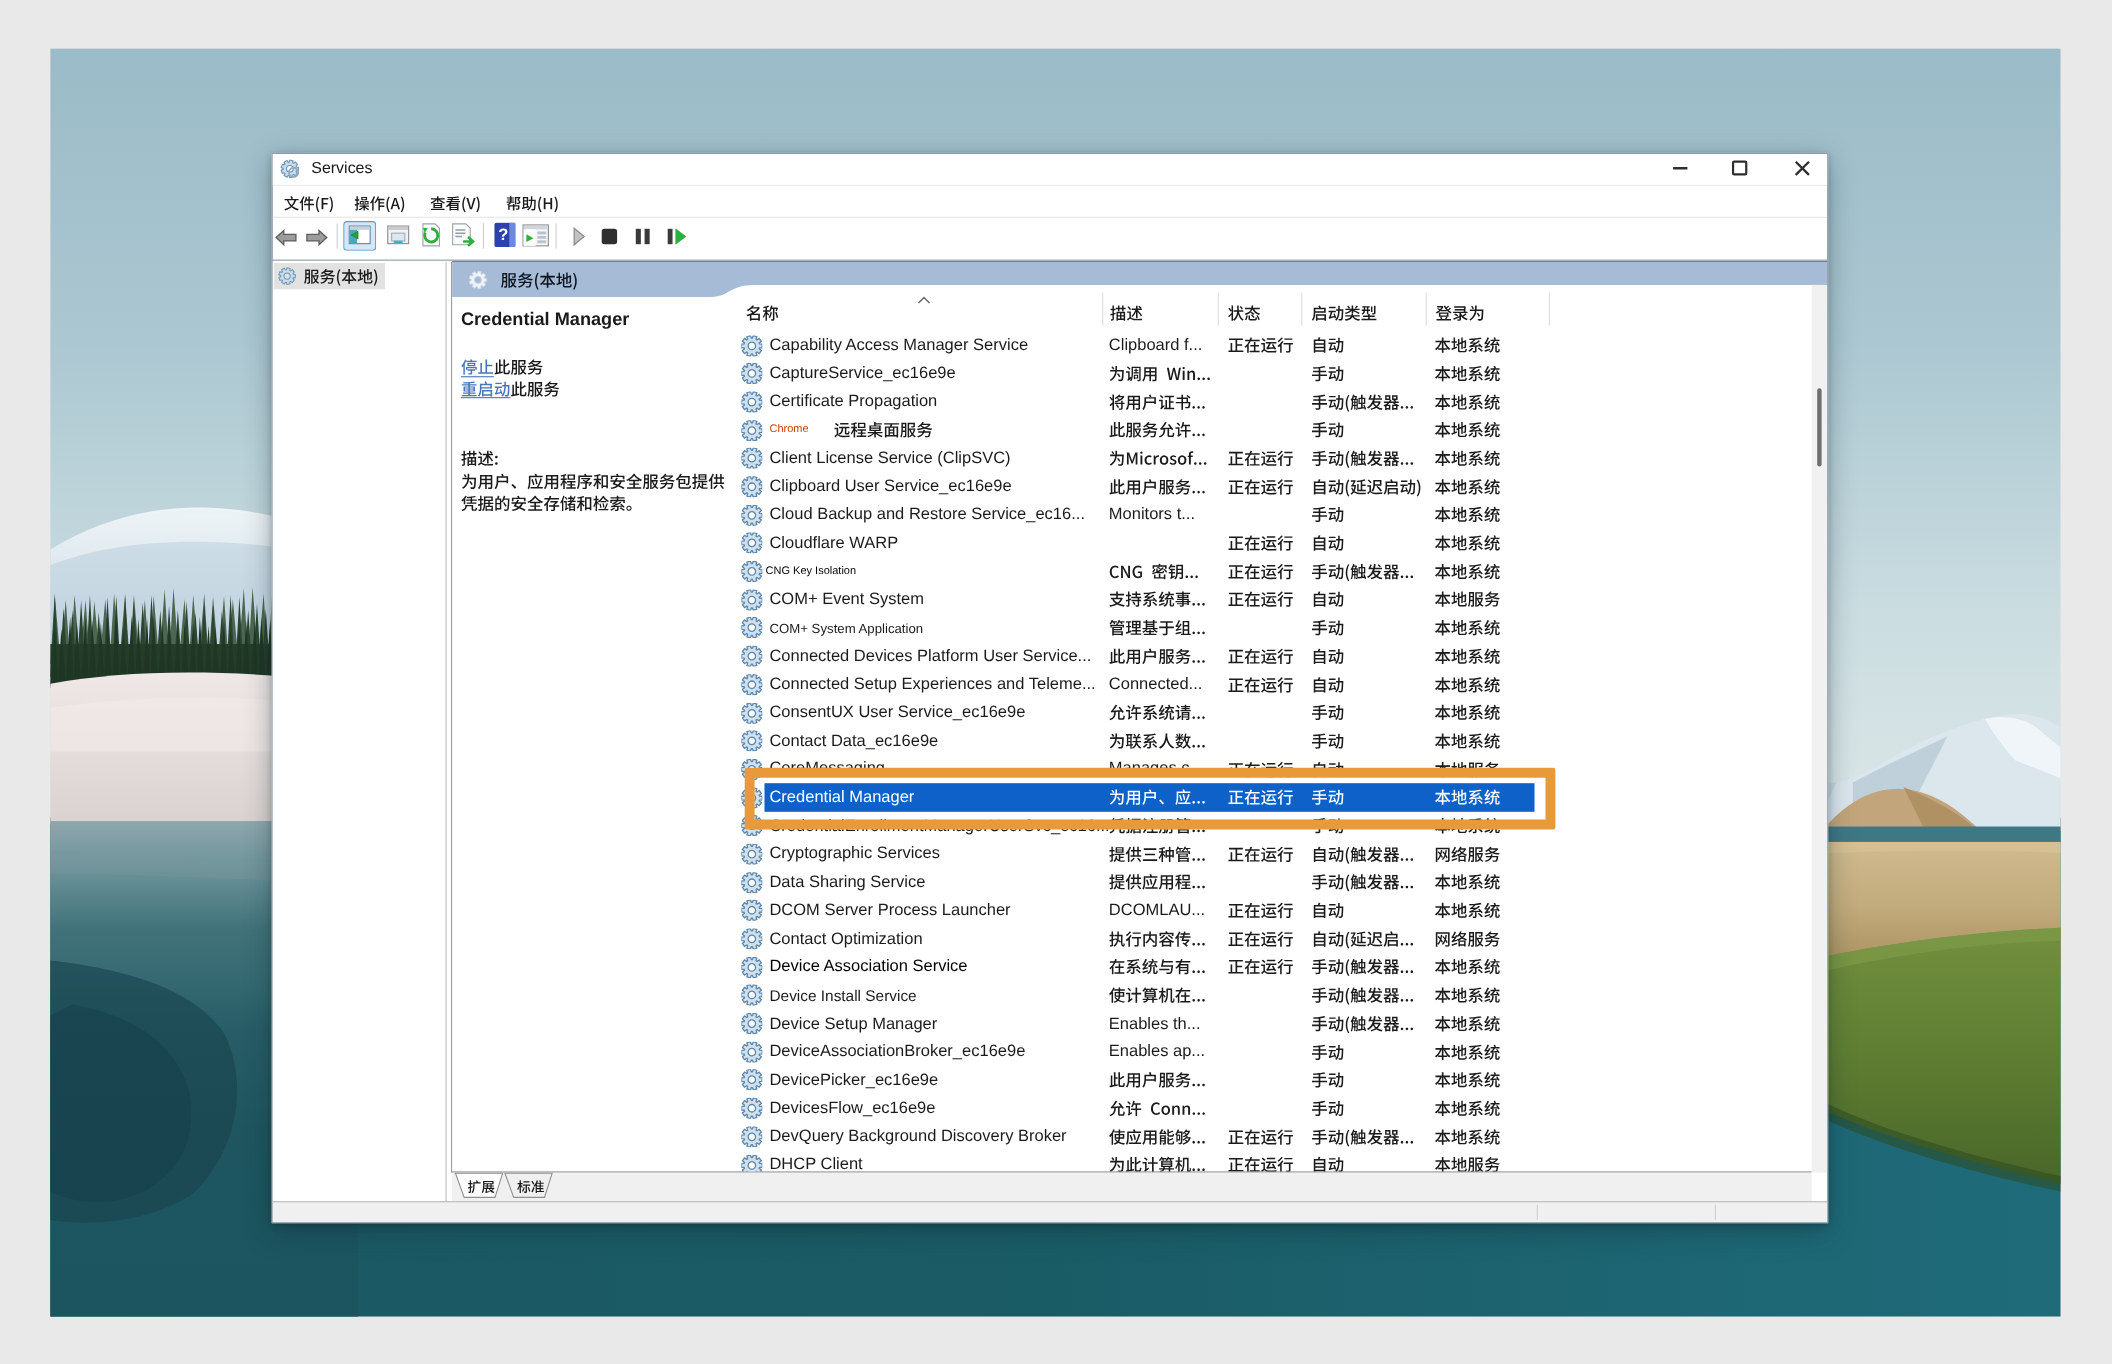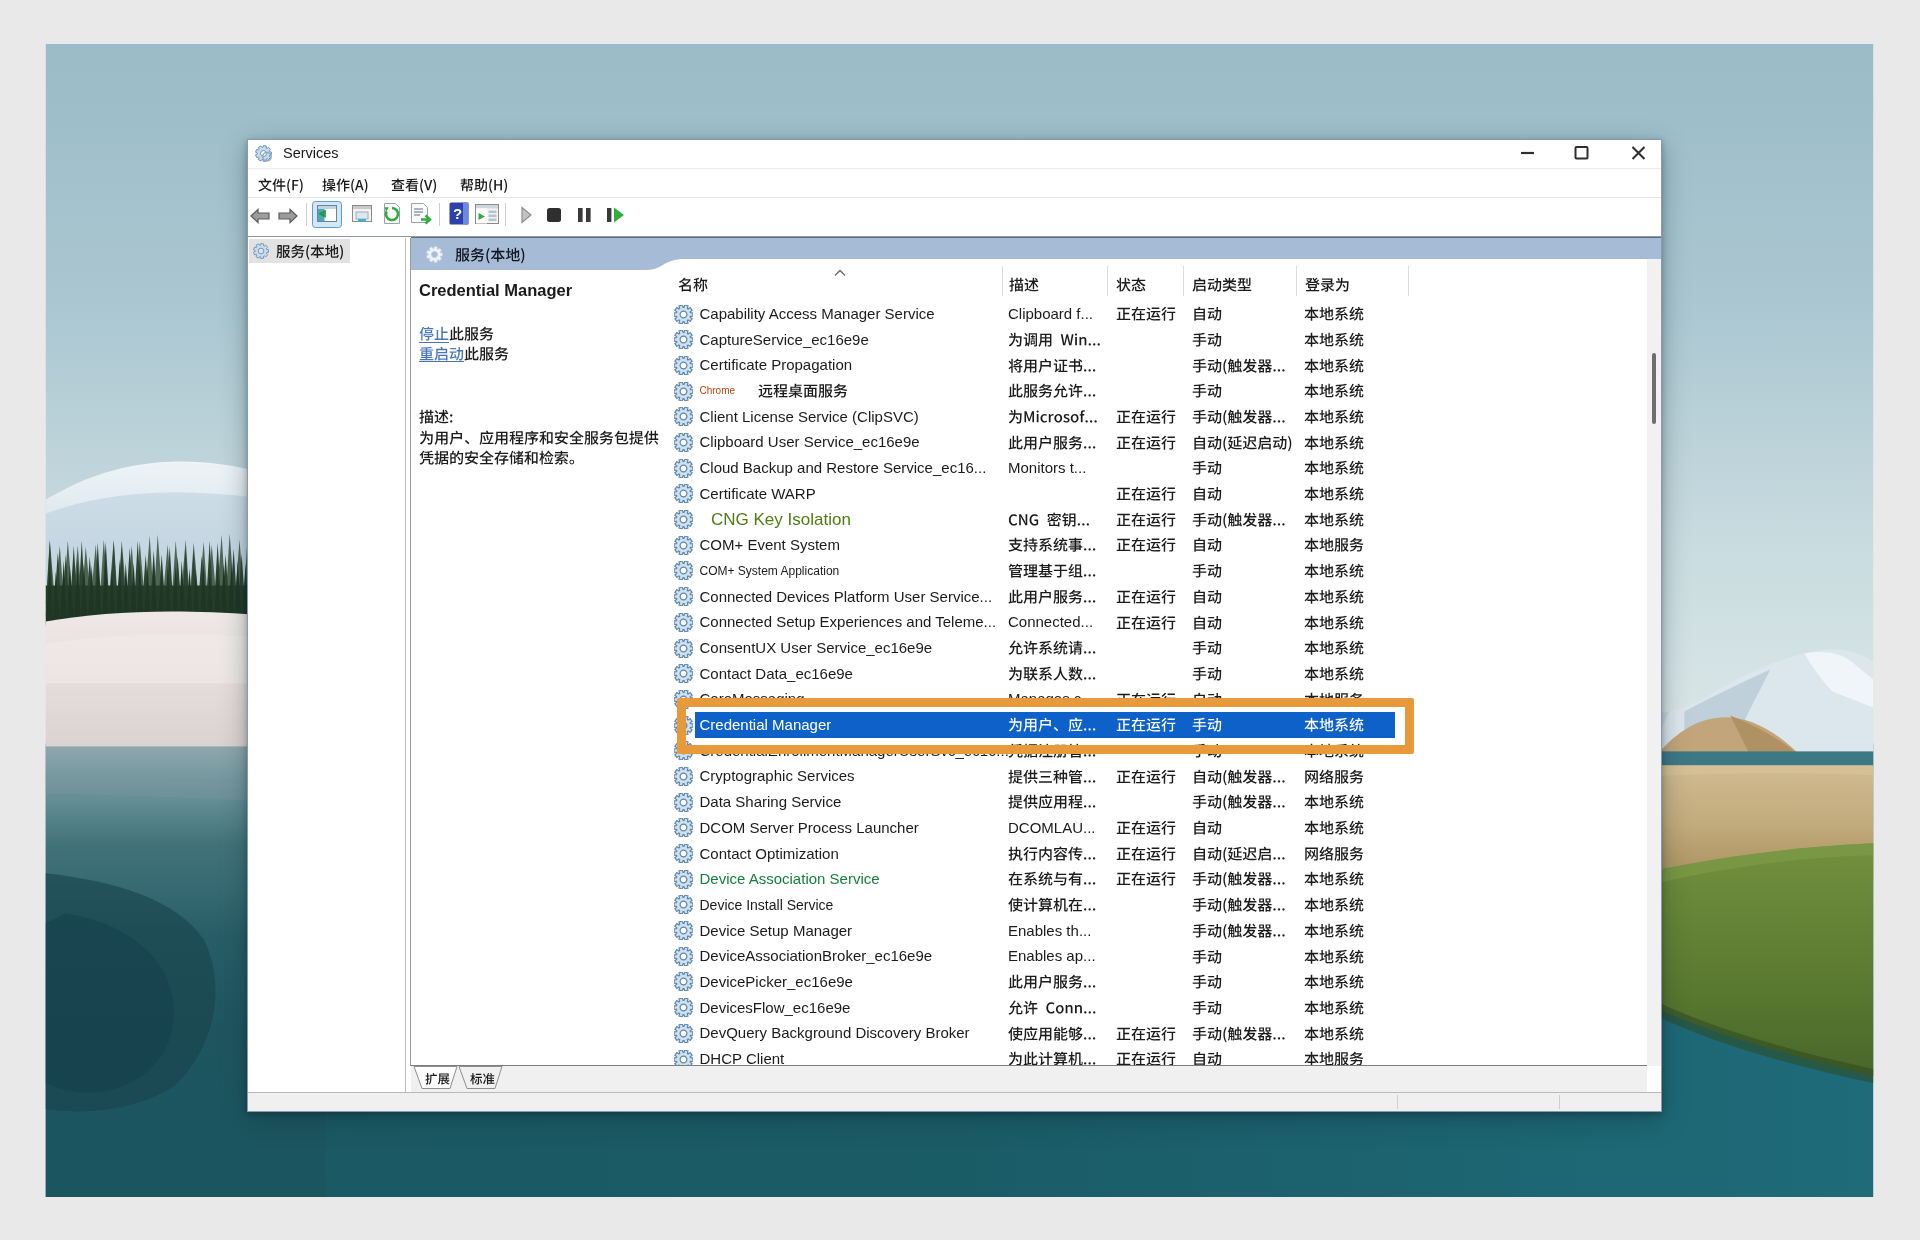--- a/index.html
+++ b/index.html
@@ -586,21 +586,21 @@
       <g transform="translate(0,1160) scale(1,-1)">
         <use href="#g672C" x="0"></use>
         <use href="#g5730" x="1000"></use>
         <use href="#g7CFB" x="2000"></use>
         <use href="#g7EDF" x="3000"></use>
       </g>
     </svg>
     <svg class="abs" style="left:11.0px;top:186.3px" width="19" height="19" viewBox="-9.5 -9.5 19 19">
       <path d="M9.46,-1.65 L9.46,1.65 L6.97,1.79 L6.69,2.65 L8.62,4.22 L6.68,6.89 L4.59,5.55 L3.86,6.08 L4.49,8.48 L1.35,9.50 L0.45,7.19 L-0.45,7.19 L-1.35,9.50 L-4.49,8.48 L-3.86,6.08 L-4.59,5.55 L-6.68,6.89 L-8.62,4.22 L-6.69,2.65 L-6.97,1.79 L-9.46,1.65 L-9.46,-1.65 L-6.97,-1.79 L-6.69,-2.65 L-8.62,-4.22 L-6.68,-6.89 L-4.59,-5.55 L-3.86,-6.08 L-4.49,-8.48 L-1.35,-9.50 L-0.45,-7.19 L0.45,-7.19 L1.35,-9.50 L4.49,-8.48 L3.86,-6.08 L4.59,-5.55 L6.68,-6.89 L8.62,-4.22 L6.69,-2.65 L6.97,-1.79 Z M3.40,0.00 A3.4,3.4 0 1 0 -3.40,0.00 A3.4,3.4 0 1 0 3.40,0.00 Z" fill="#cfe0ef" stroke="#5d87ab" stroke-width="1.2" fill-rule="evenodd"></path>
     </svg>
-    <div class="tx" style="left:36.5px;top:187.85px;font-size:15px;line-height:16.76px;color:#1b1b1b">Certificate WARP</div>
+    <div class="tx" style="left:36.5px;top:187.85px;font-size:15px;line-height:16.76px;color:#1b1b1b">Cloudflare WARP</div>
     <svg class="cj" style="left:452.5px;top:184.0px;width:60.0px;height:21.7px;fill:#1b1b1b;" viewBox="0 0 4000 1448">
       <g transform="translate(0,1160) scale(1,-1)">
         <use href="#g6B63" x="0"></use>
         <use href="#g5728" x="1000"></use>
         <use href="#g8FD0" x="2000"></use>
         <use href="#g884C" x="3000"></use>
       </g>
     </svg>
     <svg class="cj" style="left:529.0px;top:184.0px;width:30.0px;height:21.7px;fill:#1b1b1b;" viewBox="0 0 2000 1448">
       <g transform="translate(0,1160) scale(1,-1)">
@@ -612,21 +612,21 @@
       <g transform="translate(0,1160) scale(1,-1)">
         <use href="#g672C" x="0"></use>
         <use href="#g5730" x="1000"></use>
         <use href="#g7CFB" x="2000"></use>
         <use href="#g7EDF" x="3000"></use>
       </g>
     </svg>
     <svg class="abs" style="left:11.0px;top:212.0px" width="19" height="19" viewBox="-9.5 -9.5 19 19">
       <path d="M9.46,-1.65 L9.46,1.65 L6.97,1.79 L6.69,2.65 L8.62,4.22 L6.68,6.89 L4.59,5.55 L3.86,6.08 L4.49,8.48 L1.35,9.50 L0.45,7.19 L-0.45,7.19 L-1.35,9.50 L-4.49,8.48 L-3.86,6.08 L-4.59,5.55 L-6.68,6.89 L-8.62,4.22 L-6.69,2.65 L-6.97,1.79 L-9.46,1.65 L-9.46,-1.65 L-6.97,-1.79 L-6.69,-2.65 L-8.62,-4.22 L-6.68,-6.89 L-4.59,-5.55 L-3.86,-6.08 L-4.49,-8.48 L-1.35,-9.50 L-0.45,-7.19 L0.45,-7.19 L1.35,-9.50 L4.49,-8.48 L3.86,-6.08 L4.59,-5.55 L6.68,-6.89 L8.62,-4.22 L6.69,-2.65 L6.97,-1.79 Z M3.40,0.00 A3.4,3.4 0 1 0 -3.40,0.00 A3.4,3.4 0 1 0 3.40,0.00 Z" fill="#cfe0ef" stroke="#5d87ab" stroke-width="1.2" fill-rule="evenodd"></path>
     </svg>
-    <div class="tx" style="left:48px;top:213.54px;font-size:17px;line-height:16.76px;color:#4d7c0f">CNG Key Isolation</div>
+    <div class="tx" style="left:33px;top:213.54px;font-size:10px;line-height:16.76px;color:#000000">CNG Key Isolation</div>
     <svg class="cj" style="left:345.0px;top:209.7px;width:82.1px;height:21.7px;fill:#1b1b1b;" viewBox="0 0 5475 1448">
       <g transform="translate(0,1160) scale(1,-1)">
         <use href="#g0043" x="0"></use>
         <use href="#g004E" x="646"></use>
         <use href="#g0047" x="1380"></use>
         <use href="#g5BC6" x="2581"></use>
         <use href="#g94A5" x="3581"></use>
         <use href="#g002E" x="4581"></use>
         <use href="#g002E" x="4879"></use>
         <use href="#g002E" x="5177"></use>
@@ -1099,21 +1099,21 @@
       <g transform="translate(0,1160) scale(1,-1)">
         <use href="#g7F51" x="0"></use>
         <use href="#g7EDC" x="1000"></use>
         <use href="#g670D" x="2000"></use>
         <use href="#g52A1" x="3000"></use>
       </g>
     </svg>
     <svg class="abs" style="left:11.0px;top:571.7px" width="19" height="19" viewBox="-9.5 -9.5 19 19">
       <path d="M9.46,-1.65 L9.46,1.65 L6.97,1.79 L6.69,2.65 L8.62,4.22 L6.68,6.89 L4.59,5.55 L3.86,6.08 L4.49,8.48 L1.35,9.50 L0.45,7.19 L-0.45,7.19 L-1.35,9.50 L-4.49,8.48 L-3.86,6.08 L-4.59,5.55 L-6.68,6.89 L-8.62,4.22 L-6.69,2.65 L-6.97,1.79 L-9.46,1.65 L-9.46,-1.65 L-6.97,-1.79 L-6.69,-2.65 L-8.62,-4.22 L-6.68,-6.89 L-4.59,-5.55 L-3.86,-6.08 L-4.49,-8.48 L-1.35,-9.50 L-0.45,-7.19 L0.45,-7.19 L1.35,-9.50 L4.49,-8.48 L3.86,-6.08 L4.59,-5.55 L6.68,-6.89 L8.62,-4.22 L6.69,-2.65 L6.97,-1.79 Z M3.40,0.00 A3.4,3.4 0 1 0 -3.40,0.00 A3.4,3.4 0 1 0 3.40,0.00 Z" fill="#cfe0ef" stroke="#5d87ab" stroke-width="1.2" fill-rule="evenodd"></path>
     </svg>
-    <div class="tx" style="left:36.5px;top:573.20px;font-size:15px;line-height:16.76px;color:#15803d">Device Association Service</div>
+    <div class="tx" style="left:36.5px;top:573.20px;font-size:15px;line-height:16.76px;color:#000000">Device Association Service</div>
     <svg class="cj" style="left:345.0px;top:569.4px;width:88.4px;height:21.7px;fill:#1b1b1b;" viewBox="0 0 5894 1448">
       <g transform="translate(0,1160) scale(1,-1)">
         <use href="#g5728" x="0"></use>
         <use href="#g7CFB" x="1000"></use>
         <use href="#g7EDF" x="2000"></use>
         <use href="#g4E0E" x="3000"></use>
         <use href="#g6709" x="4000"></use>
         <use href="#g002E" x="5000"></use>
         <use href="#g002E" x="5298"></use>
         <use href="#g002E" x="5596"></use>

